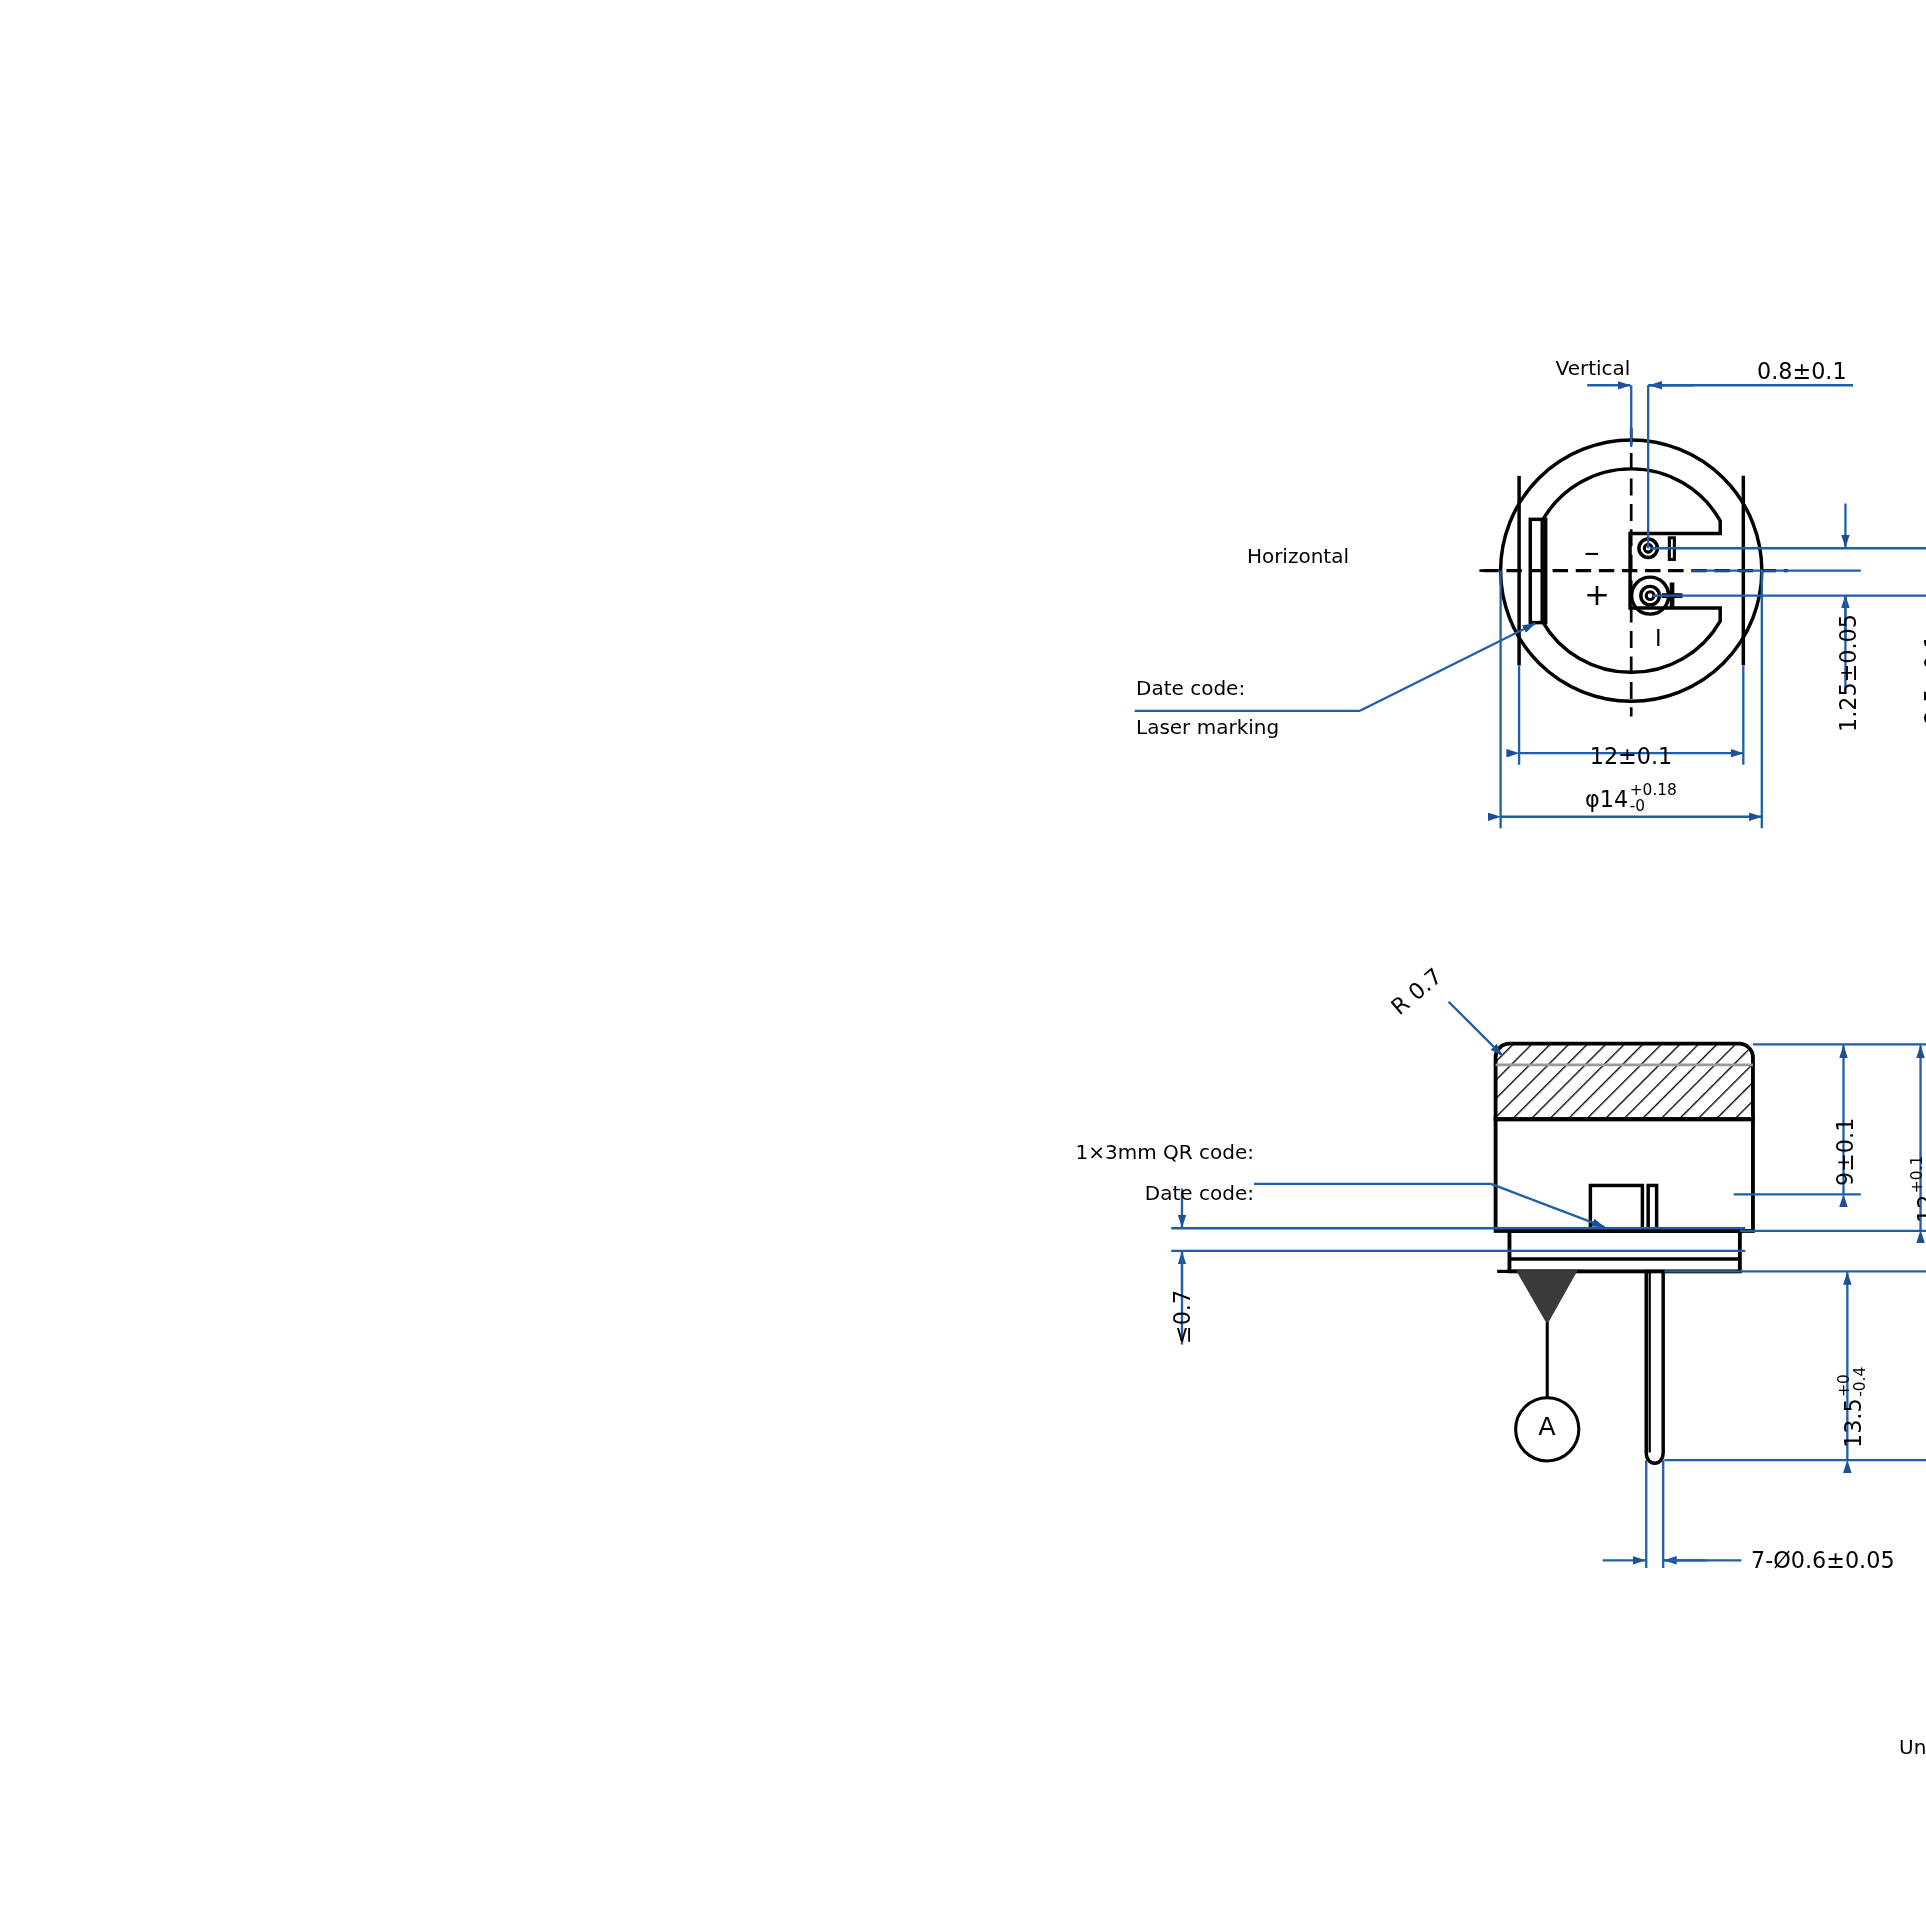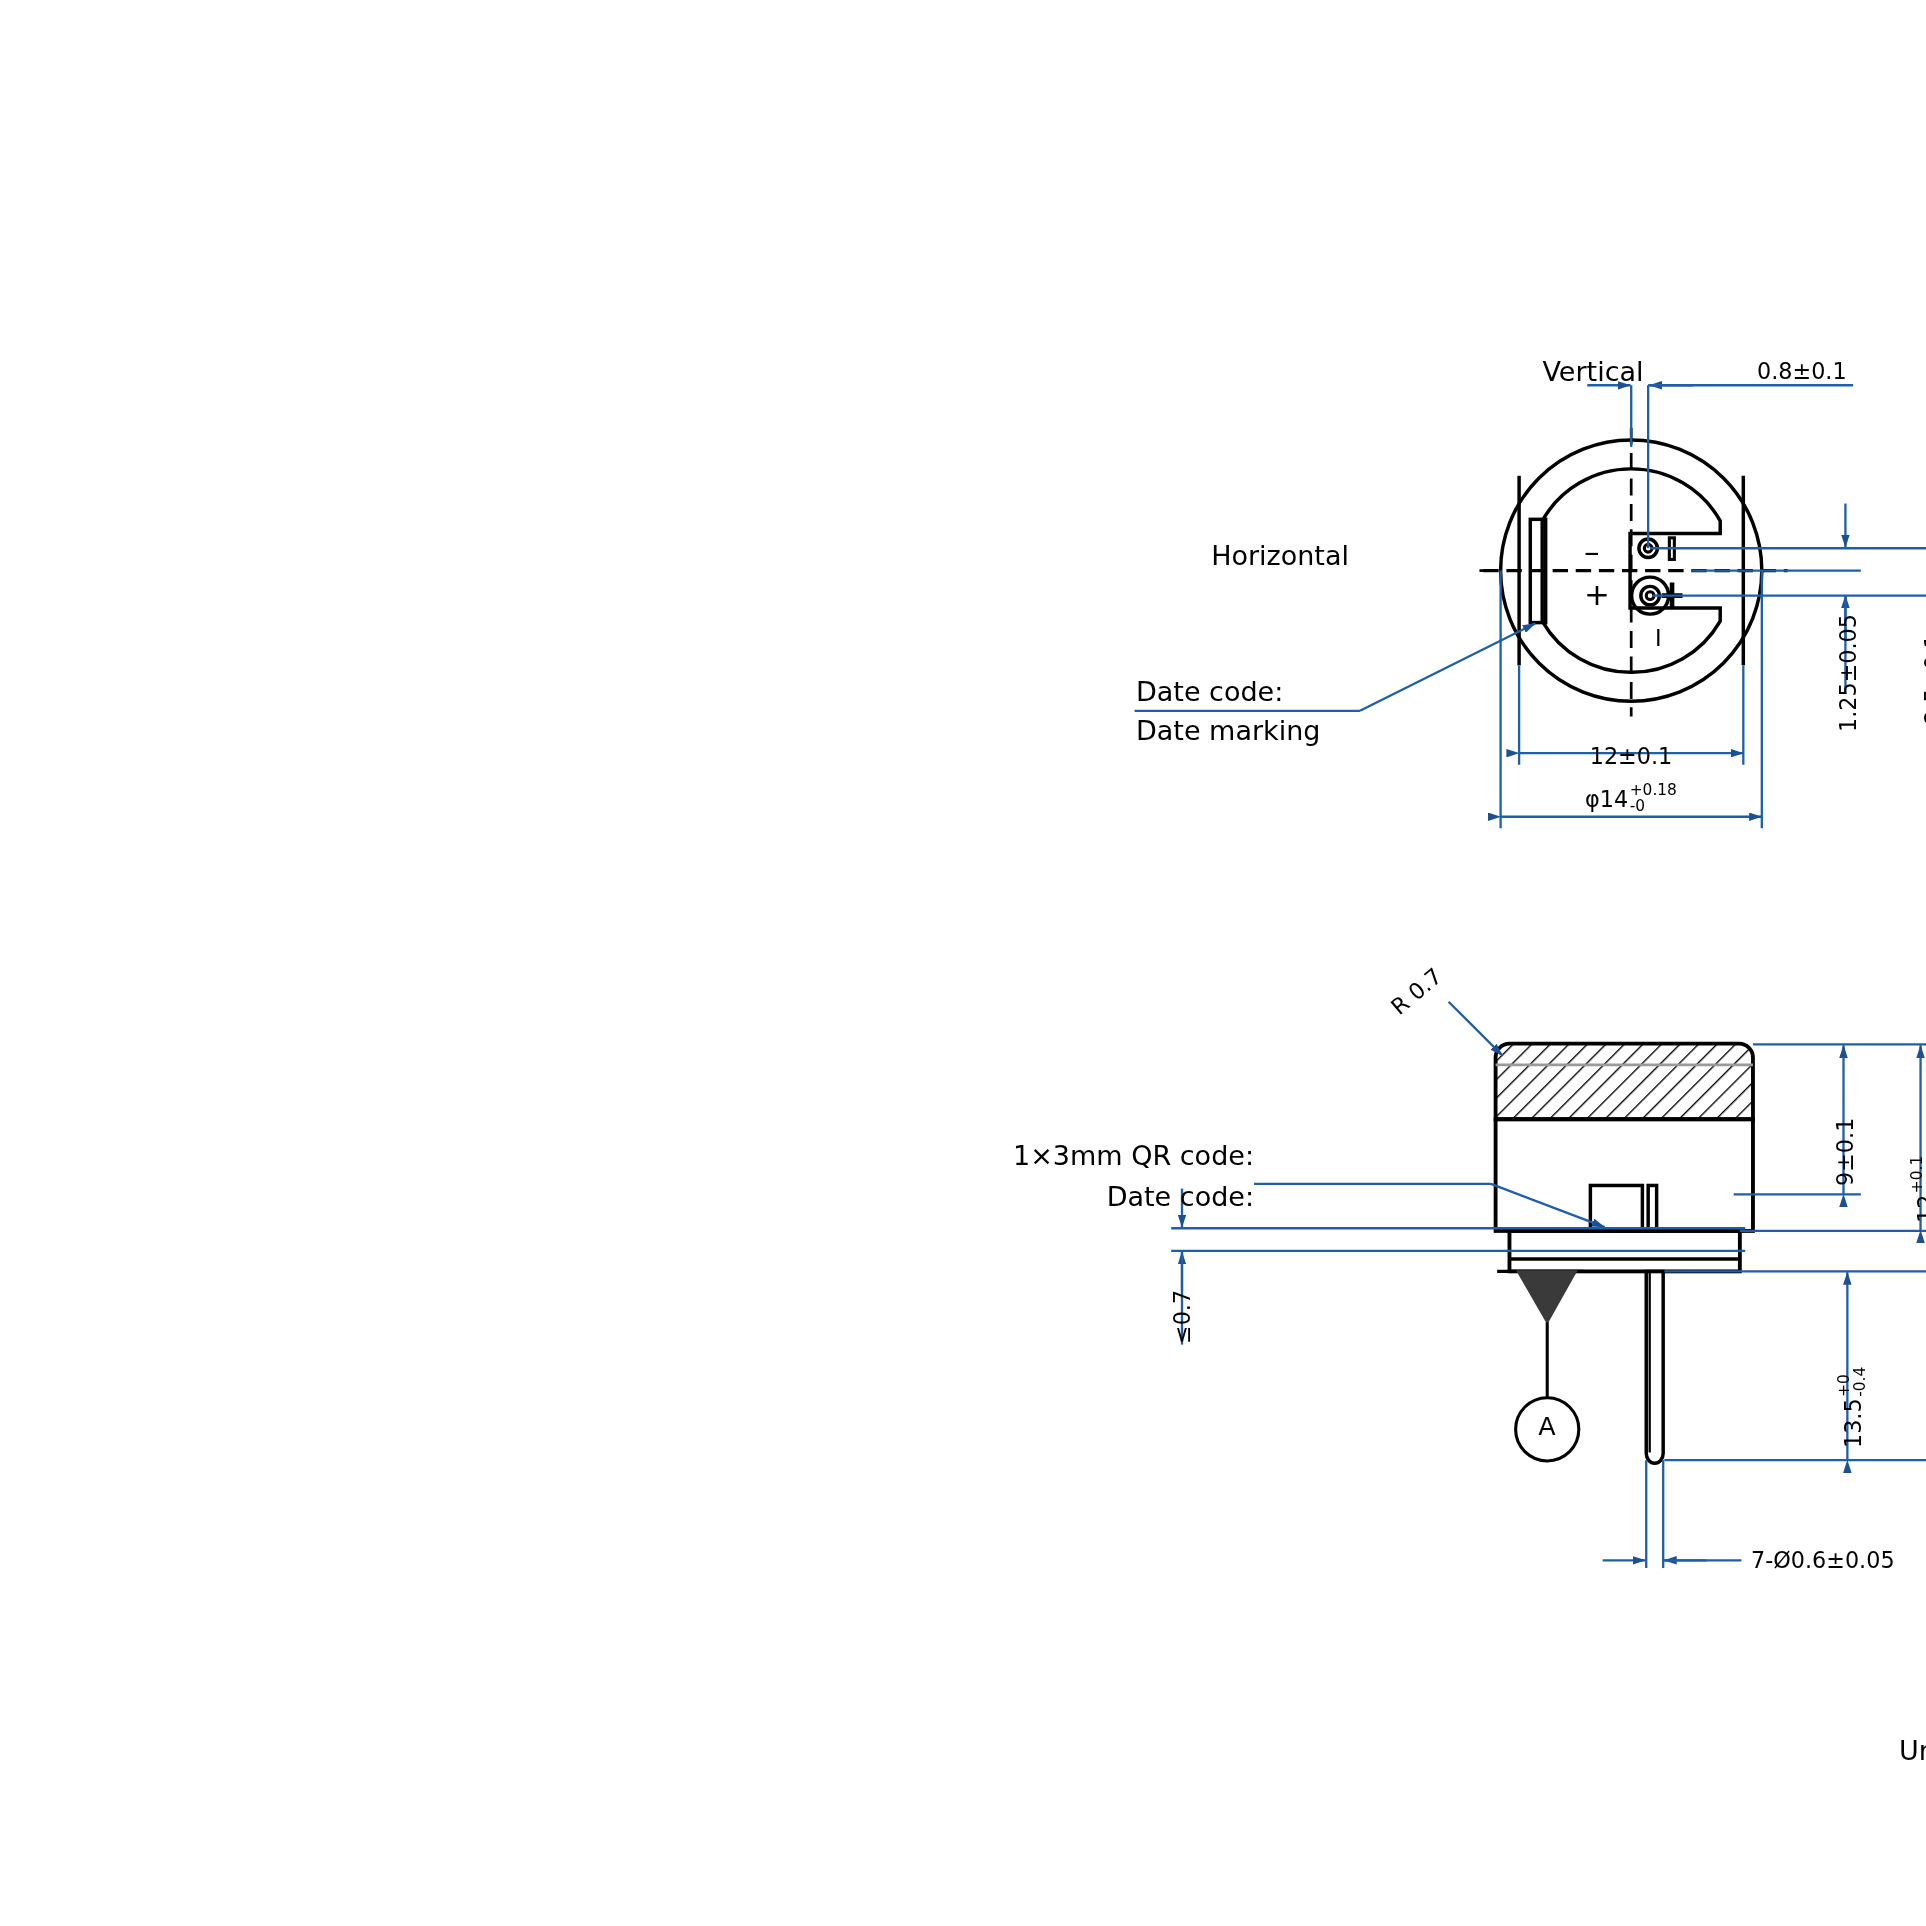--- a/index.html
+++ b/index.html
@@ -1,21 +1,21 @@
 <!DOCTYPE html>
 <html style="font-size:6.2px"><head>
 <meta charset="utf-8">
 <style>
   html,body{margin:0;padding:0;background:#ffffff;}
   body{width:3059px;height:2040px;font-family:"DejaVu Sans",sans-serif;overflow:hidden;}
   #sheet{position:relative;width:3059px;height:2040px;background:#ffffff;}
   svg.draw{position:absolute;left:0;top:0;width:3059px;height:2040px;}
   .lbl{position:absolute;font-family:"DejaVu Sans",sans-serif;color:#000000;white-space:pre;line-height:1.05;}
   .dim-txt{font-size:22.3px;}
-  .note-txt{font-size:27px;}
+  .note-txt{font-size:20px;}
   .rot90{transform:rotate(-90deg);transform-origin:left top;}
   .tol{display:inline-block;vertical-align:middle;font-size:15.4px;line-height:1.02;text-align:left;margin-left:1.5px;position:relative;top:-1.2px;}
   .tol span{display:block;}
   .frac-hold{display:inline-flex;align-items:center;}
 </style>
 </head>
 <body>
 
 <div id="sheet">
 
@@ -158,21 +158,21 @@
     </g>
   </svg>
 
   <div class="lbl note-txt" style="left:1593px;top:358px;transform:translateX(-50%);">Vertical</div>
 
   <div class="lbl dim-txt" style="left:1757px;top:360px;">0.8±0.1</div>
 
   <div class="lbl note-txt" style="left:1349px;top:556px;transform:translate(-100%,-50%);">Horizontal</div>
 
   <div class="lbl note-txt" style="left:1136px;top:678px;">Date code:</div>
-  <div class="lbl note-txt" style="left:1136px;top:717px;">Date marking</div>
+  <div class="lbl note-txt" style="left:1136px;top:717px;">Laser marking</div>
 
   <div class="lbl dim-txt" style="left:1631px;top:745px;transform:translateX(-50%);">12±0.1</div>
 
   <div class="lbl dim-txt frac-hold" style="left:1631px;top:784px;transform:translateX(-50%);justify-content:center;">
     <span>φ14</span><span class="tol"><span>+0.18</span><span>-0</span></span>
   </div>
 
   <div class="lbl dim-txt rot90" style="left:1837px;top:732px;">1.25±0.05</div>
 
   <div class="lbl dim-txt rot90" style="left:1922px;top:724px;">2.5±0.1</div>

